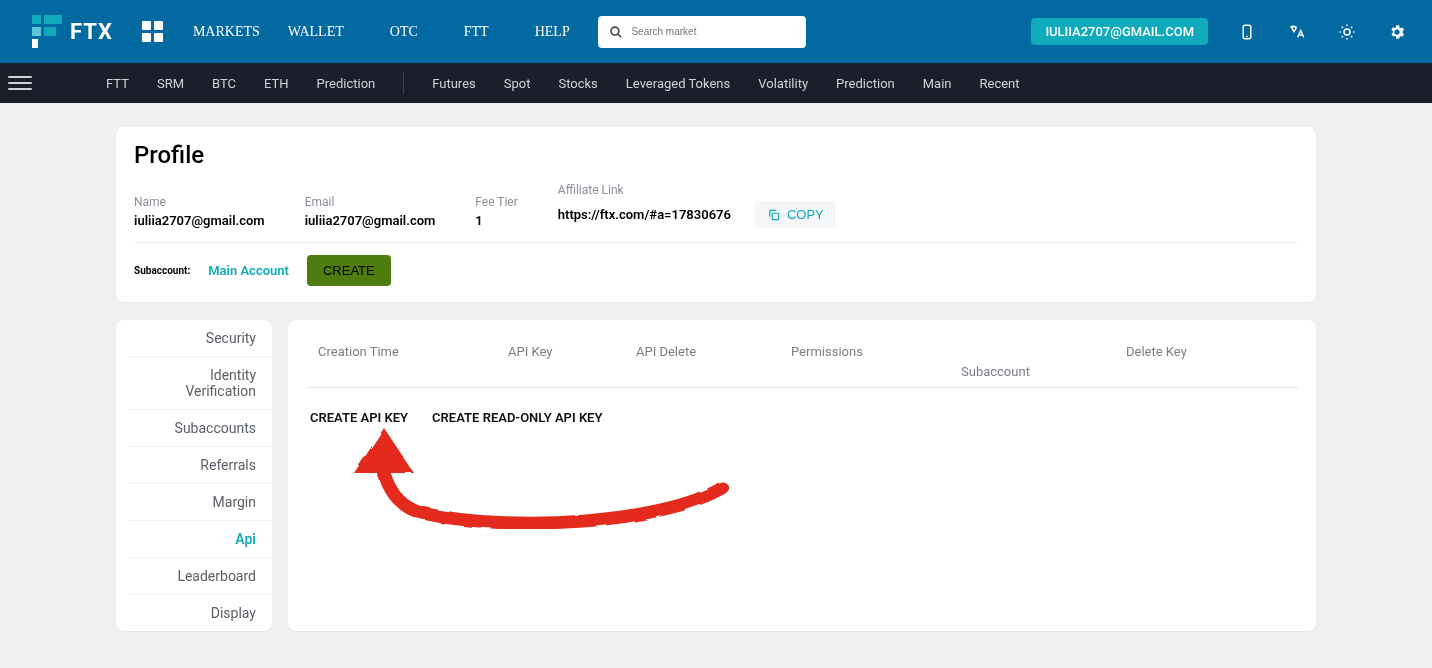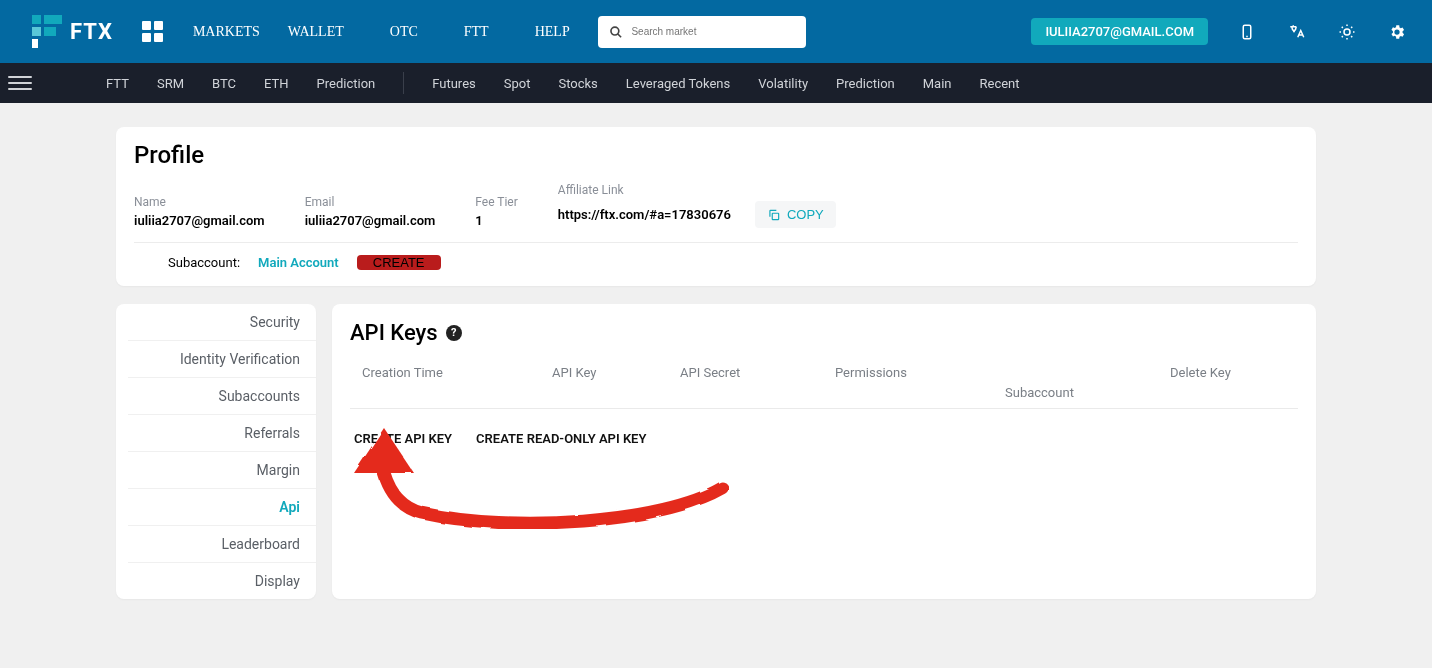--- a/index.html
+++ b/index.html
@@ -30,26 +30,26 @@
 .profile-card { padding: 14px 18px 16px; }
 .profile-title { font-size: 24px; font-weight: 500; margin-bottom: 14px; }
 .profile-row { display: flex; gap: 40px; align-items: flex-end; }
 .field { display: flex; flex-direction: column; gap: 4px; }
 .field-label { font-size: 12px; color: #8a8f98; }
 .field-value { font-size: 13px; font-weight: 600; }
 .affiliate-box { display: flex; align-items: center; gap: 24px; }
 .copy-btn { background: #f5f6f7; color: #11a9bc; border: none; border-radius: 4px; padding: 6px 12px; font-size: 13px; font-weight: 500; cursor: pointer; display: flex; align-items: center; gap: 6px; }
 
 .subacct-row { border-top: 1px solid #ececec; margin-top: 14px; padding-top: 12px; display: flex; align-items: center; gap: 18px; }
-.subacct-label { font-weight: 400; font-size: 13px; margin-left: 34px; }
+.subacct-label { font-weight: 700; font-size: 10px; }
 .link-cyan { color: #11a9bc; font-weight: 600; font-size: 13px; cursor: pointer; }
-.btn-gray { background: #b91c1c; border: none; border-radius: 4px; padding: 0 16px; font-size: 13px; font-weight: 500; cursor: pointer; }
+.btn-gray { background: #4d7c0f; border: none; border-radius: 4px; padding: 8px 16px; font-size: 13px; font-weight: 500; cursor: pointer; }
 
 .content-row { display: flex; gap: 16px; margin-top: 18px; }
-.sidebar-card { width: 200px; padding-left: 12px; }
+.sidebar-card { width: 156px; padding-left: 12px; }
 .side-item { text-align: right; padding: 10px 16px; font-size: 14px; color: #5a5f66; border-bottom: 1px solid #f0f0f0; cursor: pointer; }
 .side-item:last-child { border-bottom: none; }
 .side-item.active { color: #11a9bc; font-weight: 600; }
 
 .main-card { flex: 1; padding: 16px 18px 20px; position: relative; }
 .api-title { font-size: 22px; font-weight: 500; display: flex; align-items: center; gap: 8px; margin-bottom: 12px; }
 .help-badge { width: 16px; height: 16px; background: #222; color: #fff; border-radius: 50%; font-size: 11px; font-weight: 700; display: flex; align-items: center; justify-content: center; cursor: default; }
 .api-table-head { display: flex; border-bottom: 1px solid #eaeaea; padding: 8px 12px; font-size: 13px; color: #7a7f86; }
 .th-crea { width: 190px; } .th-key { width: 128px; } .th-secret { width: 155px; } .th-perm { width: 170px; } .th-sub { width: 165px; margin-top: 20px; } .th-del { width: 100px; }
 .api-actions { display: flex; gap: 24px; padding: 22px 4px 4px; }
@@ -197,28 +197,24 @@
       <div class="side-item">Identity Verification</div>
       <div class="side-item">Subaccounts</div>
       <div class="side-item">Referrals</div>
       <div class="side-item">Margin</div>
       <div class="side-item active">Api</div>
       <div class="side-item">Leaderboard</div>
       <div class="side-item">Display</div>
     </div>
 
     <div class="card main-card">
-      <div class="api-title">
-        <span>API Keys</span>
-        <span class="help-badge">?</span>
-      </div>
       <div class="api-table-head">
         <div class="th-crea">Creation Time</div>
         <div class="th-key">API Key</div>
-        <div class="th-secret">API Secret</div>
+        <div class="th-secret">API Delete</div>
         <div class="th-perm">Permissions</div>
         <div class="th-sub">Subaccount</div>
         <div class="th-del">Delete Key</div>
       </div>
       <div class="api-actions">
         <span class="link-black">CREATE API KEY</span>
         <span class="link-black">CREATE READ-ONLY API KEY</span>
       </div>
     </div>
   </div>

